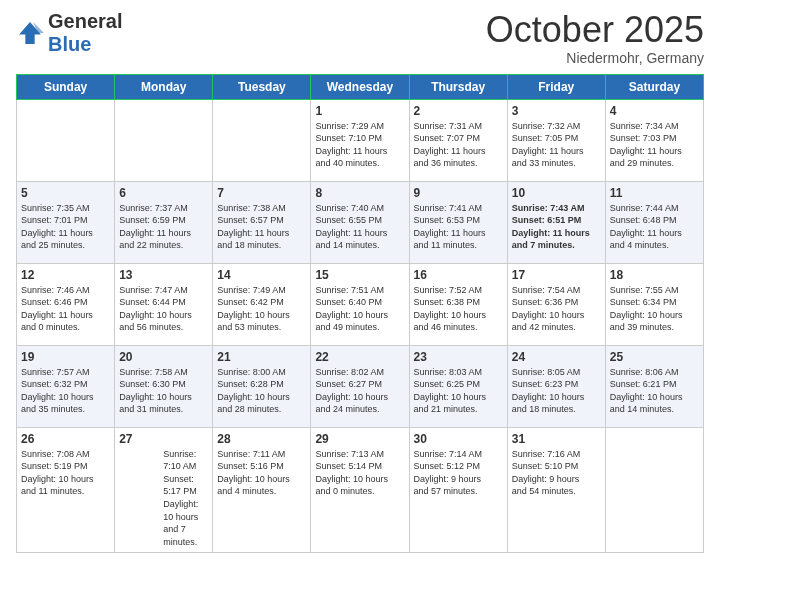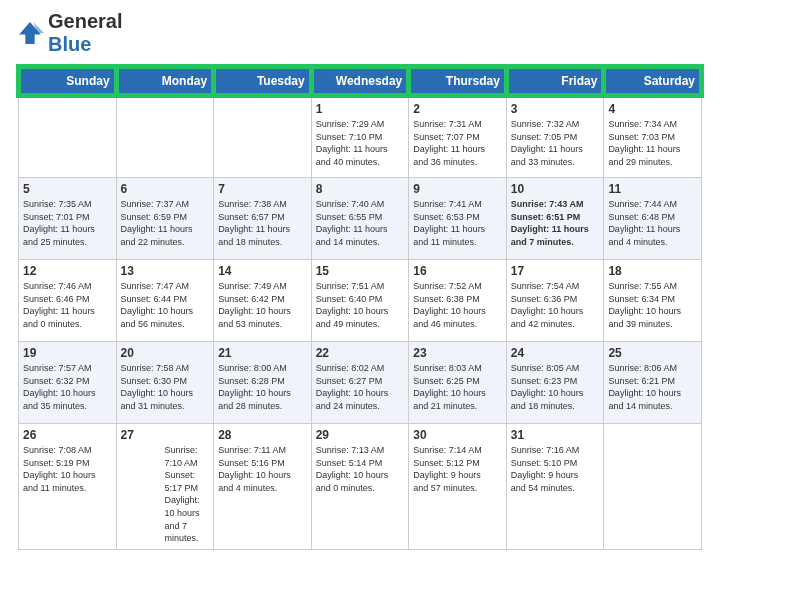--- a/index.html
+++ b/index.html
@@ -48,22 +48,22 @@
       width: 100%;
       border-collapse: collapse;
       table-layout: fixed;
     }
     .calendar-table th {
       background-color: #2a6db5;
       color: #fff;
       font-size: 12px;
       font-weight: bold;
       padding: 5px 4px;
-      text-align: right;
-      border: 5px solid #22c55e;
+      text-align: center;
+      border: 1px solid #22c55e;
       margin-top: 29px;
     }
     .calendar-table td {
       border: 1px solid #ccc;
       vertical-align: top;
       padding: 4px 4px;
       font-size: 9.5px;
       color: #333;
       height: 82px;
       background: #fff;
@@ -97,20 +97,24 @@
     <div class="logo">
       <svg class="logo-icon" viewBox="0 0 36 36" xmlns="http://www.w3.org/2000/svg">
         <polygon points="18,4 32,20 24,20 24,32 12,32 12,20 4,20" fill="#2a6db5"></polygon>
         <polygon points="22,4 36,18 28,18" fill="#2a6db5" opacity="0.5"></polygon>
       </svg>
       <div>
         <span style="font-size:20px;font-weight:bold;color:#333;">General</span><br>
         <span style="font-size:20px;font-weight:bold;color:#2a6db5;">Blue</span>
       </div>
     </div>
+    <div class="title-block">
+      <div class="month-title">October 2025</div>
+      <div class="location">Niedermohr, Germany</div>
+    </div>
   </div>
 
   <table class="calendar-table">
     <thead>
       <tr>
       <th>Sunday</th>
           <th>Monday</th>
           <th>Tuesday</th>
           <th>Wednesday</th>
           <th>Thursday</th>

